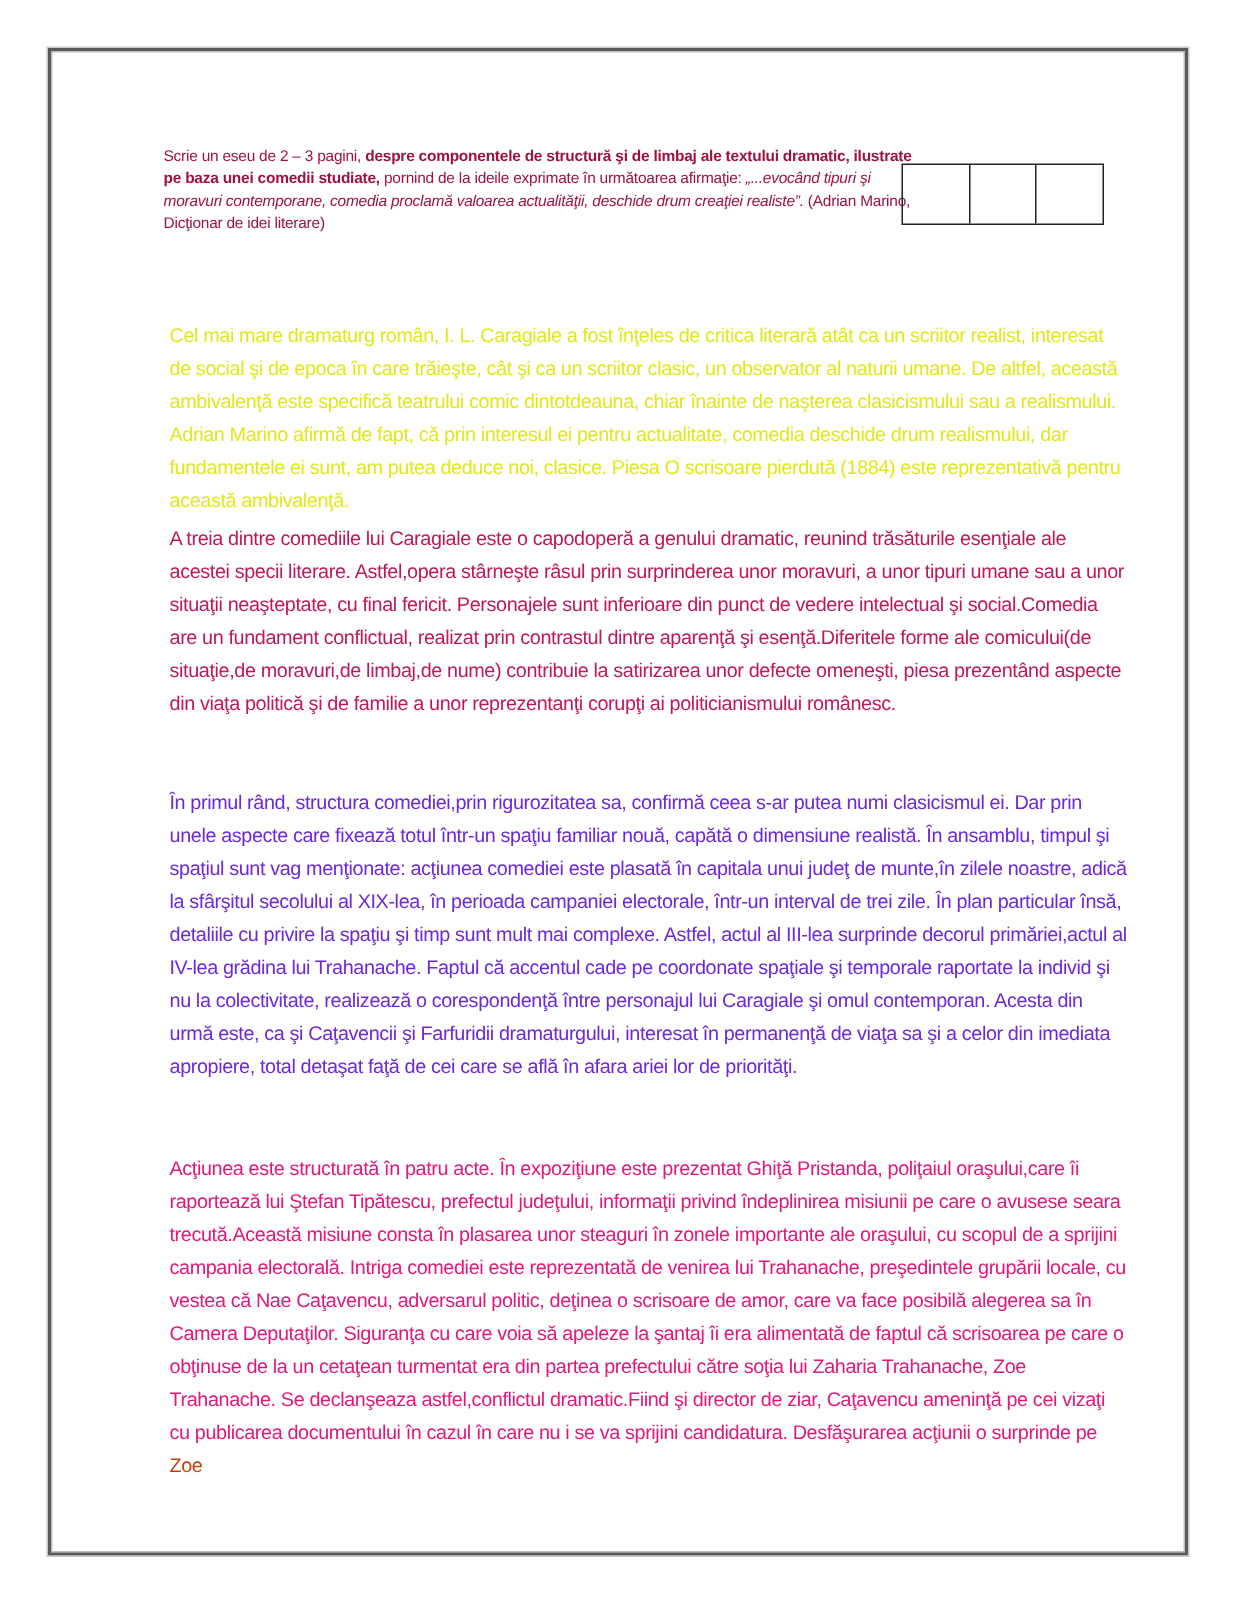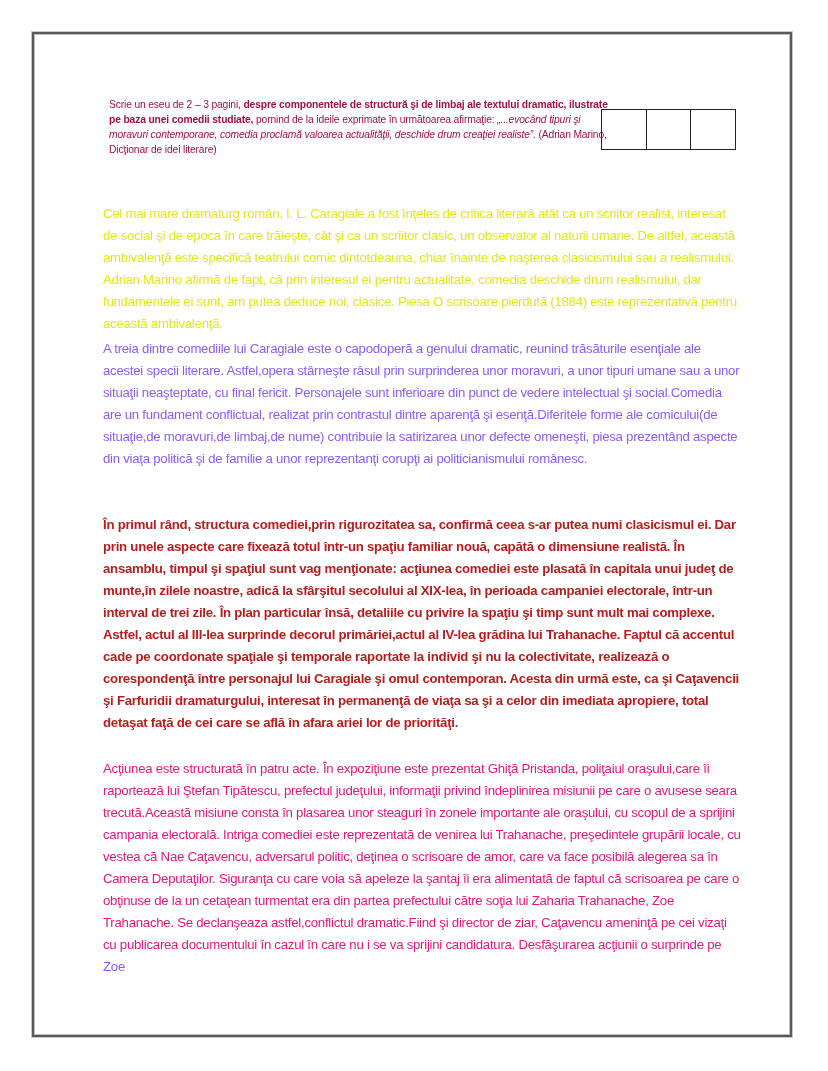--- a/index.html
+++ b/index.html
@@ -16,27 +16,27 @@
   .instructions b { font-weight: bold; }
   .instructions i { font-style: italic; }
   .score-boxes {
     position: absolute; left: 601px; top: 109px; width: 135px; height: 41px;
     display: flex; border: 1.5px solid #222; box-sizing: border-box;
   }
   .score-box { flex: 1; border-right: 1.5px solid #222; }
   .score-box:last-child { border-right: none; }
   .para {
     position: absolute; left: 97px; width: 640px;
-    font-size: 13.2px; line-height: 22px; letter-spacing: -0.25px; margin: 6px;
+    font-size: 13.2px; line-height: 22px; letter-spacing: -0.25px; margin: 16px;
   }
   .p-yellow { top: 197px; color: #e1e81a; }
-  .p-teal { top: 332px; color: #8b5cf6; }
-  .p-blue { top: 508px; color: #b91c1c; font-weight: bold; }
+  .p-teal { top: 332px; color: #be185d; }
+  .p-blue { top: 508px; color: #6d28d9; }
   .p-pink { top: 752px; color: #e0187a; }
-  .black { color: #8b5cf6; }
+  .black { color: #c2410c; }
 </style>
 </head>
 <body>
 
 <div class="page-border"></div>
 
 <div class="instructions">
   <span>Scrie un eseu de 2 – 3 pagini, </span><b>despre componentele de structură şi de limbaj ale textului dramatic, ilustrate pe baza unei comedii studiate,</b><span> pornind de la ideile exprimate în următoarea afirmaţie: </span><i>„...evocând tipuri şi moravuri contemporane, comedia proclamă valoarea actualităţii, deschide drum creaţiei realiste”.</i><span> (Adrian Marino, Dicţionar de idei literare)</span>
 </div>
 

